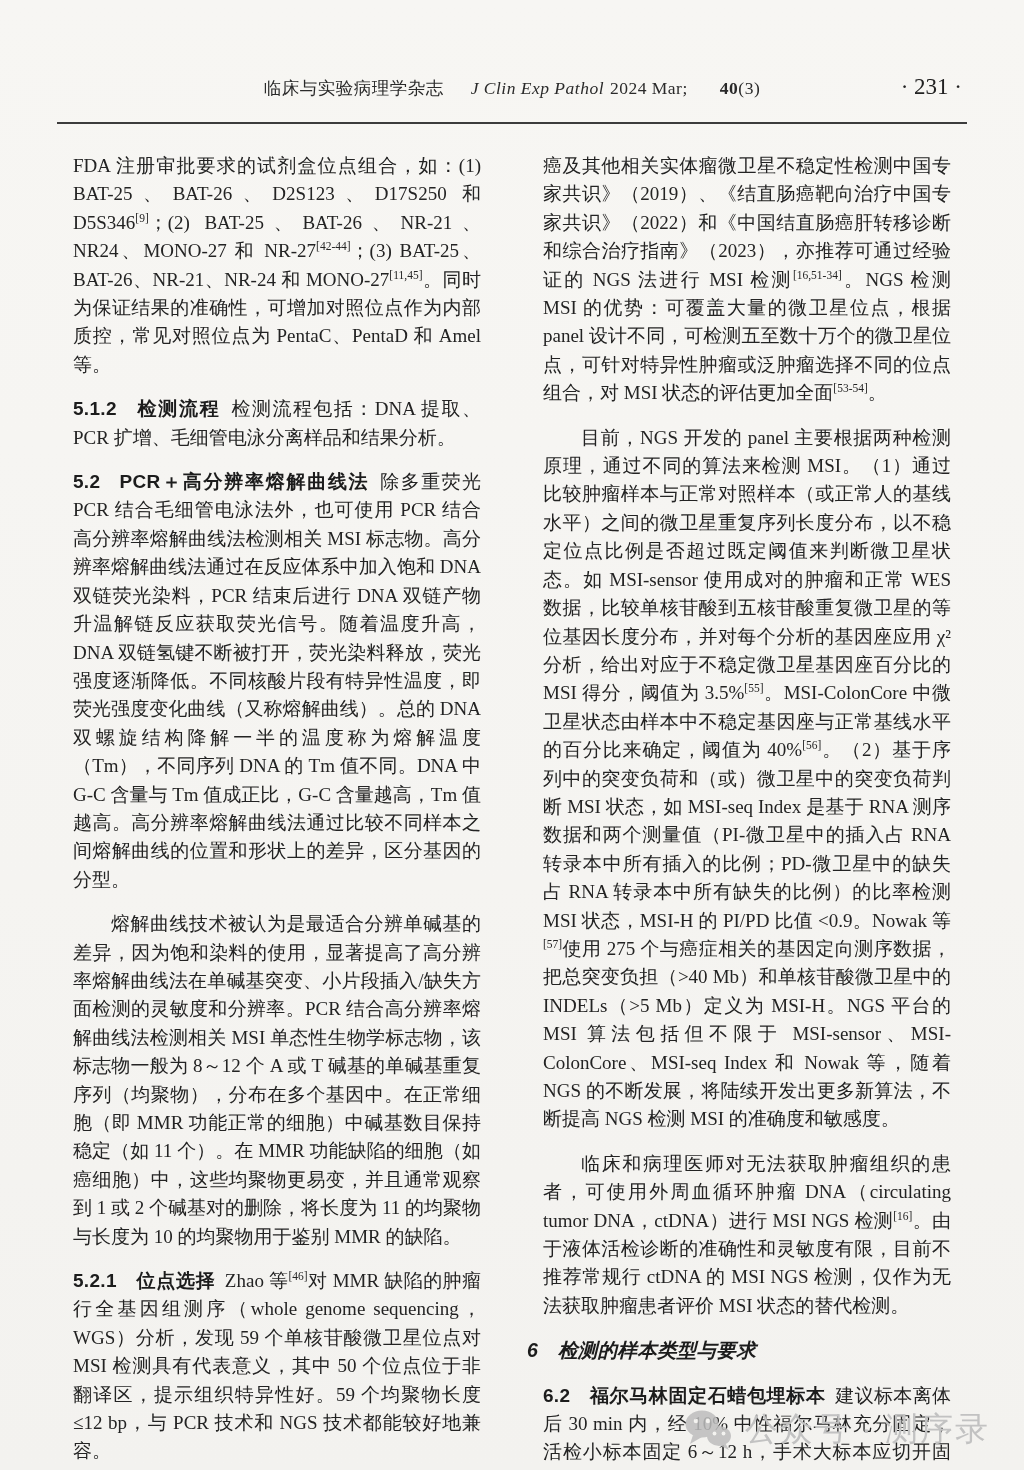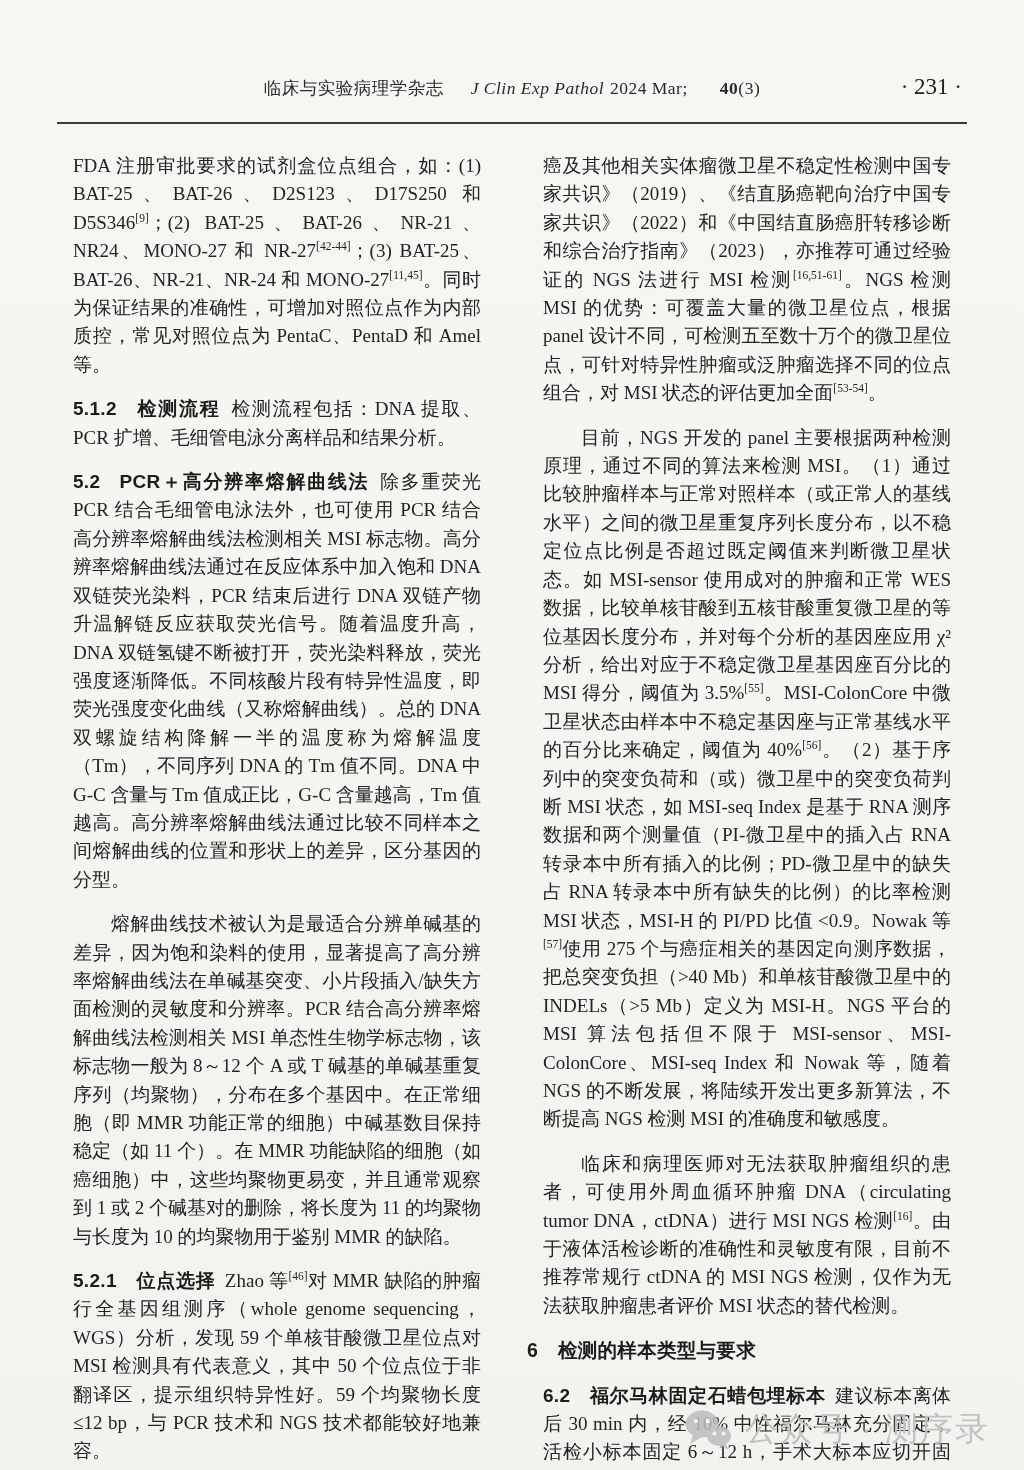--- a/index.html
+++ b/index.html
@@ -60,20 +60,21 @@
   .para.noindent { text-indent:0; }
   .phead {
     font-family:"Liberation Sans","DejaVu Sans",sans-serif;
     font-weight:bold;
     letter-spacing:0.3px;
     color:#1c1c1c;
   }
   .para.section {
     margin:4px 0 16px 0;
     font-size:19.5px;
+    font-style:italic;
   }
   .para.section .phead { font-size:19.5px; }
   sup {
     font-size:11.5px;
     line-height:0;
     vertical-align:super;
   }
   
   .watermark {
     position:absolute;
@@ -107,21 +108,21 @@
   <div class="content">
     <div class="column" id="left-column">
         <p class="para noindent">FDA 注册审批要求的试剂盒位点组合，如：(1) BAT-25、BAT-26、D2S123、D17S250 和 D5S346<sup>[9]</sup>；(2) BAT-25、BAT-26、NR-21、NR24、MONO-27 和 NR-27<sup>[42-44]</sup>；(3) BAT-25、BAT-26、NR-21、NR-24 和 MONO-27<sup>[11,45]</sup>。同时为保证结果的准确性，可增加对照位点作为内部质控，常见对照位点为 PentaC、PentaD 和 Amel 等。</p>
         <p class="para"><b class="phead">5.1.2 检测流程</b> 检测流程包括：DNA 提取、PCR 扩增、毛细管电泳分离样品和结果分析。</p>
         <p class="para"><b class="phead">5.2 PCR＋高分辨率熔解曲线法</b> 除多重荧光 PCR 结合毛细管电泳法外，也可使用 PCR 结合高分辨率熔解曲线法检测相关 MSI 标志物。高分辨率熔解曲线法通过在反应体系中加入饱和 DNA 双链荧光染料，PCR 结束后进行 DNA 双链产物升温解链反应获取荧光信号。随着温度升高，DNA 双链氢键不断被打开，荧光染料释放，荧光强度逐渐降低。不同核酸片段有特异性温度，即荧光强度变化曲线（又称熔解曲线）。总的 DNA 双螺旋结构降解一半的温度称为熔解温度（Tm），不同序列 DNA 的 Tm 值不同。DNA 中 G-C 含量与 Tm 值成正比，G-C 含量越高，Tm 值越高。高分辨率熔解曲线法通过比较不同样本之间熔解曲线的位置和形状上的差异，区分基因的分型。</p>
         <p class="para indent">熔解曲线技术被认为是最适合分辨单碱基的差异，因为饱和染料的使用，显著提高了高分辨率熔解曲线法在单碱基突变、小片段插入/缺失方面检测的灵敏度和分辨率。PCR 结合高分辨率熔解曲线法检测相关 MSI 单态性生物学标志物，该标志物一般为 8～12 个 A 或 T 碱基的单碱基重复序列（均聚物），分布在多个基因中。在正常细胞（即 MMR 功能正常的细胞）中碱基数目保持稳定（如 11 个）。在 MMR 功能缺陷的细胞（如癌细胞）中，这些均聚物更易变，并且通常观察到 1 或 2 个碱基对的删除，将长度为 11 的均聚物与长度为 10 的均聚物用于鉴别 MMR 的缺陷。</p>
         <p class="para"><b class="phead">5.2.1 位点选择</b> Zhao 等<sup>[46]</sup>对 MMR 缺陷的肿瘤行全基因组测序（whole genome sequencing，WGS）分析，发现 59 个单核苷酸微卫星位点对 MSI 检测具有代表意义，其中 50 个位点位于非翻译区，提示组织特异性好。59 个均聚物长度≤12 bp，与 PCR 技术和 NGS 技术都能较好地兼容。</p>
         <p class="para"><b class="phead">5.2.2 检测流程</b> 检测流程包括：DNA 提取、PCR 扩增、高分辨率熔解检测和结果分析。</p>
       </div>
     <div class="column" id="right-column">
-        <p class="para noindent">癌及其他相关实体瘤微卫星不稳定性检测中国专家共识》（2019）、《结直肠癌靶向治疗中国专家共识》（2022）和《中国结直肠癌肝转移诊断和综合治疗指南》（2023），亦推荐可通过经验证的 NGS 法进行 MSI 检测<sup>[16,51-61]</sup>。NGS 检测 MSI 的优势：可覆盖大量的微卫星位点，根据 panel 设计不同，可检测五至数十万个的微卫星位点，可针对特异性肿瘤或泛肿瘤选择不同的位点组合，对 MSI 状态的评估更加全面<sup>[53-54]</sup>。</p>
+        <p class="para noindent">癌及其他相关实体瘤微卫星不稳定性检测中国专家共识》（2019）、《结直肠癌靶向治疗中国专家共识》（2022）和《中国结直肠癌肝转移诊断和综合治疗指南》（2023），亦推荐可通过经验证的 NGS 法进行 MSI 检测<sup>[16,51-34]</sup>。NGS 检测 MSI 的优势：可覆盖大量的微卫星位点，根据 panel 设计不同，可检测五至数十万个的微卫星位点，可针对特异性肿瘤或泛肿瘤选择不同的位点组合，对 MSI 状态的评估更加全面<sup>[53-54]</sup>。</p>
         <p class="para indent">目前，NGS 开发的 panel 主要根据两种检测原理，通过不同的算法来检测 MSI。（1）通过比较肿瘤样本与正常对照样本（或正常人的基线水平）之间的微卫星重复序列长度分布，以不稳定位点比例是否超过既定阈值来判断微卫星状态。如 MSI-sensor 使用成对的肿瘤和正常 WES 数据，比较单核苷酸到五核苷酸重复微卫星的等位基因长度分布，并对每个分析的基因座应用 χ² 分析，给出对应于不稳定微卫星基因座百分比的 MSI 得分，阈值为 3.5%<sup>[55]</sup>。MSI-ColonCore 中微卫星状态由样本中不稳定基因座与正常基线水平的百分比来确定，阈值为 40%<sup>[56]</sup>。（2）基于序列中的突变负荷和（或）微卫星中的突变负荷判断 MSI 状态，如 MSI-seq Index 是基于 RNA 测序数据和两个测量值（PI-微卫星中的插入占 RNA 转录本中所有插入的比例；PD-微卫星中的缺失占 RNA 转录本中所有缺失的比例）的比率检测 MSI 状态，MSI-H 的 PI/PD 比值 &lt;0.9。Nowak 等<sup>[57]</sup>使用 275 个与癌症相关的基因定向测序数据，把总突变负担（&gt;40 Mb）和单核苷酸微卫星中的 INDELs（&gt;5 Mb）定义为 MSI-H。NGS 平台的 MSI 算法包括但不限于 MSI-sensor、MSI-ColonCore、MSI-seq Index 和 Nowak 等，随着 NGS 的不断发展，将陆续开发出更多新算法，不断提高 NGS 检测 MSI 的准确度和敏感度。</p>
         <p class="para indent">临床和病理医师对无法获取肿瘤组织的患者，可使用外周血循环肿瘤 DNA（circulating tumor DNA，ctDNA）进行 MSI NGS 检测<sup>[16]</sup>。由于液体活检诊断的准确性和灵敏度有限，目前不推荐常规行 ctDNA 的 MSI NGS 检测，仅作为无法获取肿瘤患者评价 MSI 状态的替代检测。</p>
         <p class="para section"><b class="phead">6 检测的样本类型与要求</b></p>
         <p class="para"><b class="phead">6.2 福尔马林固定石蜡包埋标本</b> 建议标本离体后 30 min 内，经 10% 中性福尔马林充分固定，活检小标本固定 6～12 h，手术大标本应切开固定 6～48 h。蜡块保存的环境应温湿度恒定，尽量减缓核酸降解。</p>
       </div>
   </div>
 
   <div class="watermark">
     <svg class="wechat-icon" width="50" height="42" viewBox="0 0 50 42" xmlns="http://www.w3.org/2000/svg">
       <ellipse cx="19" cy="15" rx="16.5" ry="13.5" fill="#bdbdbd"></ellipse>

